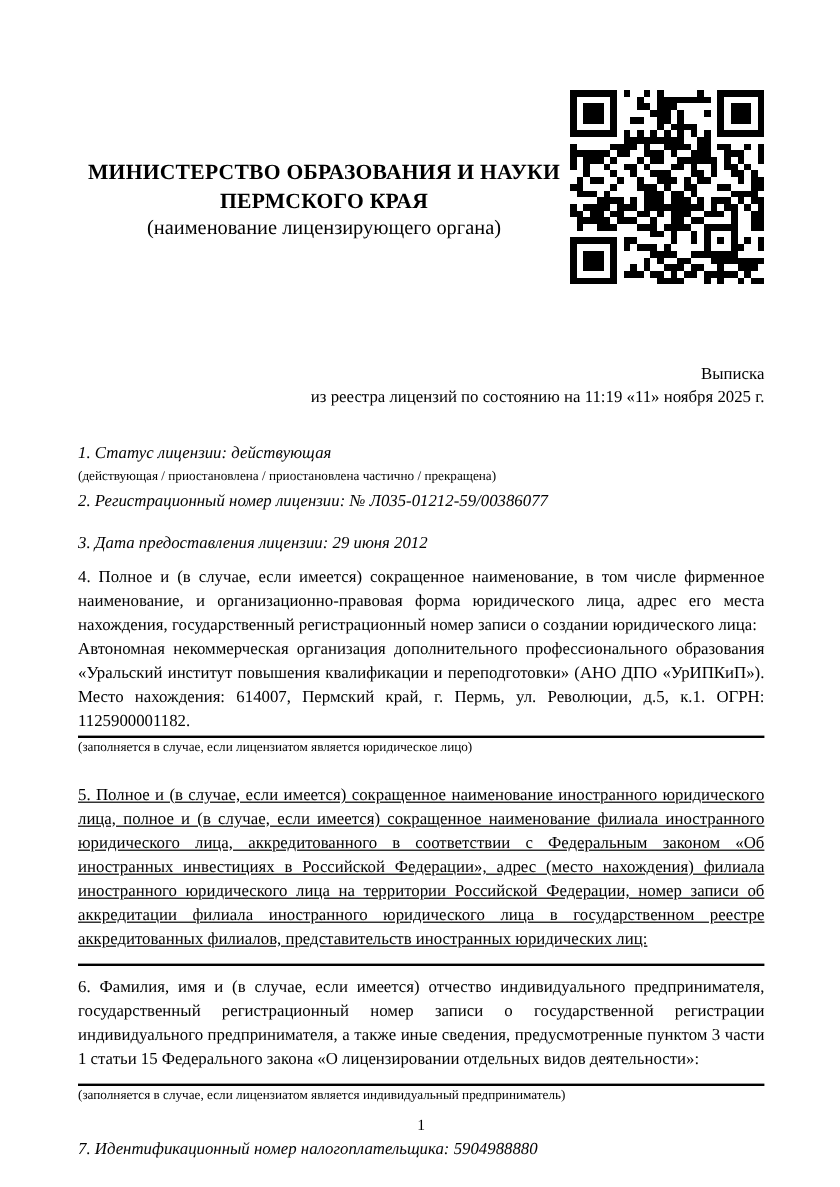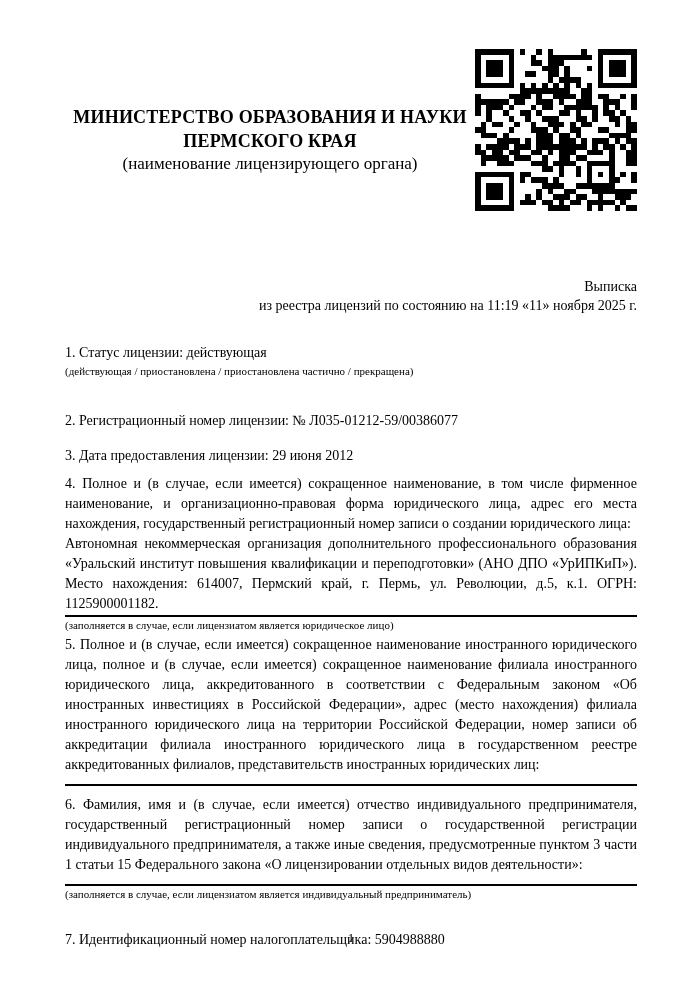--- a/index.html
+++ b/index.html
@@ -5,21 +5,21 @@
   html, body {
     margin: 0;
     padding: 0;
     background: #ffffff;
   }
   .page {
     position: relative;
     width: 672px;
     height: 989px;
     box-sizing: border-box;
-    padding: 49px 35px 0 65px;
+    padding: 75px 35px 0 65px;
     background: #ffffff;
     color: #000000;
     font-family: "Liberation Serif", "DejaVu Serif", serif;
     font-size: 14px;
     overflow: hidden;
   }
   .header-row {
     display: flex;
     align-items: flex-start;
   }
@@ -46,41 +46,42 @@
   }
   .doc-title {
     margin-top: 66px;
     text-align: right;
     font-size: 14px;
     line-height: 19px;
   }
   .section { }
   .item-line {
     line-height: 20px;
+    font-style: italic;
   }
   .para {
     text-align: justify;
     line-height: 20px;
   }
   .caption {
     font-size: 11px;
     line-height: 13px;
     margin-top: 2px;
   }
   .rule {
     border-top: 2px solid #000000;
     height: 0;
   }
   .rule-tight { margin-top: 1px; }
   .rule-gap   { margin-top: 9px; }
   .s1 { margin-top: 28px; }
-  .s2 { margin-top: 33px; }
+  .s2 { margin-top: 5px; }
   .s3 { margin-top: 15px; }
   .s4 { margin-top: 8px; }
-  .s5 { margin-top: 3px; }
+  .s5 { margin-top: 24px; text-decoration: underline; }
   .s6 { margin-top: 9px; }
   .s7 { margin-top: 29px; }
   .page-number {
     position: absolute;
     left: 65px;
     right: 35px;
     bottom: 44px;
     text-align: center;
     font-size: 13px;
     line-height: 15px;

